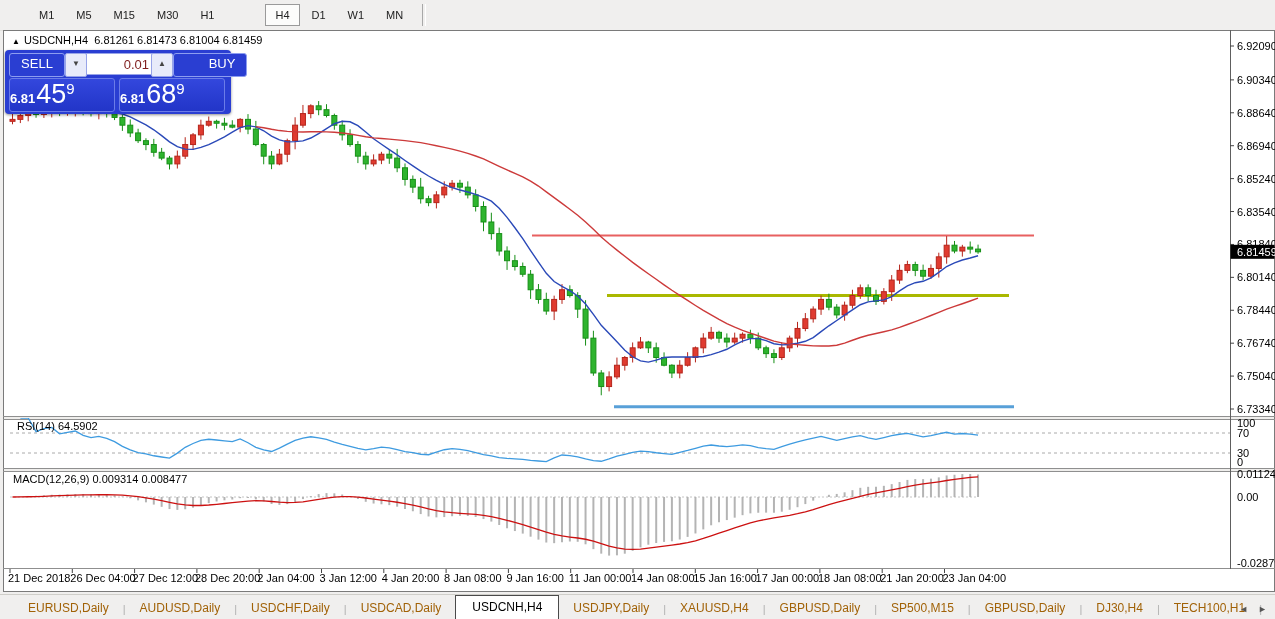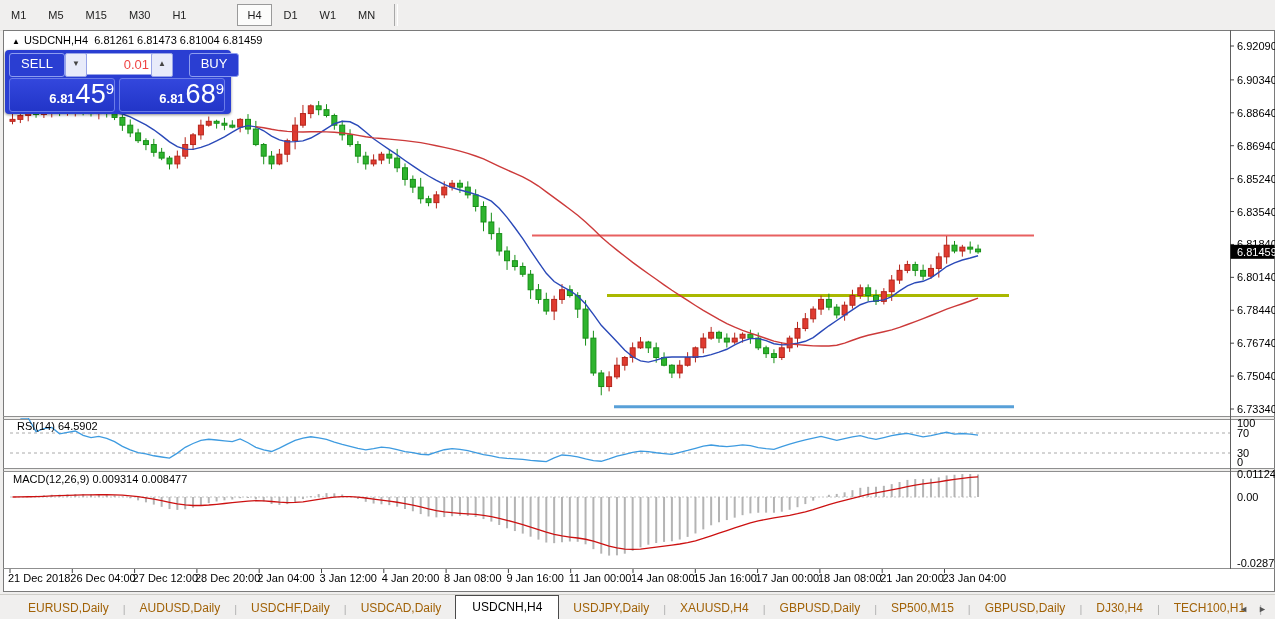--- a/index.html
+++ b/index.html
@@ -18,49 +18,49 @@
   #chart-title{position:absolute;left:9px;top:4px;z-index:2;color:#000;}
   #chart-title .marker{font-size:8px;margin-right:4px;}
   #rsi-label{position:absolute;left:14px;top:390px;z-index:2;color:#000;}
   #macd-label{position:absolute;left:10px;top:443px;z-index:2;color:#000;}
   
   #trade-panel{position:absolute;left:2px;top:20px;width:226px;height:64px;z-index:3;
                background:#2a3ed2;border-radius:4px;box-shadow:0 1px 3px rgba(0,0,0,.45);}
   .tp-btn{position:absolute;top:3px;height:22px;background:#2a3ed2;border:1px solid #8d9df0;
           border-radius:3px;color:#fff;font-size:13px;font-family:"Liberation Sans",sans-serif;line-height:20px;text-align:center;}
   #tp-sell{left:4px;width:54px;}
-  #tp-buy{left:184px;width:48px;}
+  #tp-buy{left:168px;width:48px;padding-left:24px;}
   .tp-step{position:absolute;top:3px;width:20px;height:22px;background:#e8ebfa;border:1px solid #98a4e8;
            border-radius:2px;color:#444;font-size:8px;line-height:20px;text-align:center;}
   #tp-down{left:60px;} #tp-up{left:146px;}
   #tp-vol{position:absolute;left:81px;top:3px;width:58px;height:20px;border:1px solid #98a4e8;
-          background:#fff;color:#ef4444;font-size:13px;font-family:"Liberation Sans",sans-serif;text-align:right;padding:0 4px;}
+          background:#fff;color:#7f1d1d;font-size:13px;font-family:"Liberation Sans",sans-serif;text-align:right;padding:0 4px;}
   .tp-price{position:absolute;top:28px;width:104px;height:32px;border:1px solid #6b7ce8;border-radius:3px;
-            background:linear-gradient(#3347dd,#2235c8);color:#fff;display:flex;align-items:baseline;justify-content:flex-end;}
+            background:linear-gradient(#3347dd,#2235c8);color:#fff;display:flex;align-items:baseline;justify-content:flex-start;}
   #tp-price-sell{left:4px;} #tp-price-buy{left:114px;}
   .tp-price .pfx{font-size:13px;font-weight:bold;margin-right:1px;}
   .tp-price .big{font-size:27px;line-height:30px;}
   .tp-price .sup{font-size:15px;align-self:flex-start;margin-top:1px;}
   
   #tabbar{position:absolute;left:0;top:594px;width:1275px;height:25px;background:#f0efee;
           border-top:1px solid #cfcec9;display:flex;align-items:flex-end;}
   #tabs{display:flex;align-items:flex-end;height:25px;padding-left:14px;}
   .tab{padding:4px 14px 5px 14px;color:#a16207;font-size:12px;white-space:nowrap;cursor:default;}
   .tab.active{background:#fff;border:1px solid #4a4a4a;border-bottom:none;color:#000;padding:4px 16px 6px 16px;}
   .tab-sep{color:#b0b0b0;padding:4px 0 5px 0;}
   #tab-arrows{position:absolute;right:8px;bottom:4px;display:flex;gap:10px;}
   .tab-arrow{color:#555;font-size:9px;line-height:14px;cursor:default;}
 </style>
 </head>
 <body>
 
 <div id="app">
 
   <div id="toolbar">
-    <div id="tf-buttons" style="display: flex;">
+    <div id="tf-buttons" style="display: flex; padding-left: 28px;">
         <button class="tfbtn">M1</button>
         <button class="tfbtn">M5</button>
         <button class="tfbtn">M15</button>
         <button class="tfbtn">M30</button>
         <button class="tfbtn">H1</button>
         <button class="tfbtn active">H4</button>
         <button class="tfbtn">D1</button>
         <button class="tfbtn">W1</button>
         <button class="tfbtn">MN</button>
       </div>

